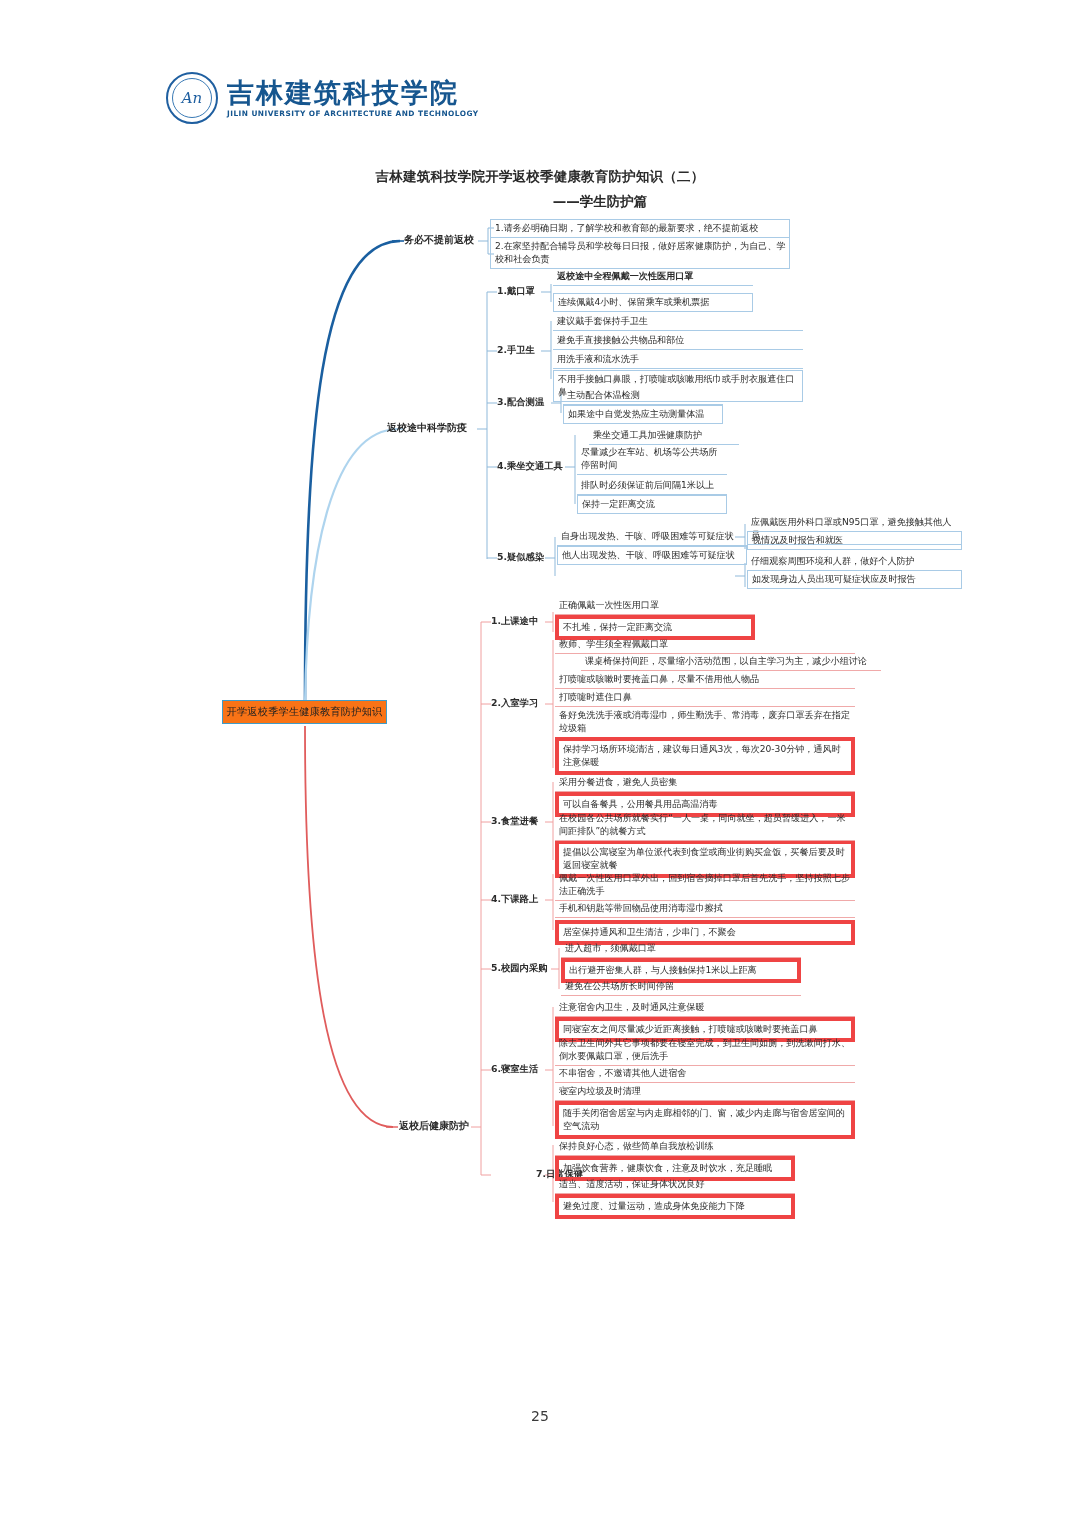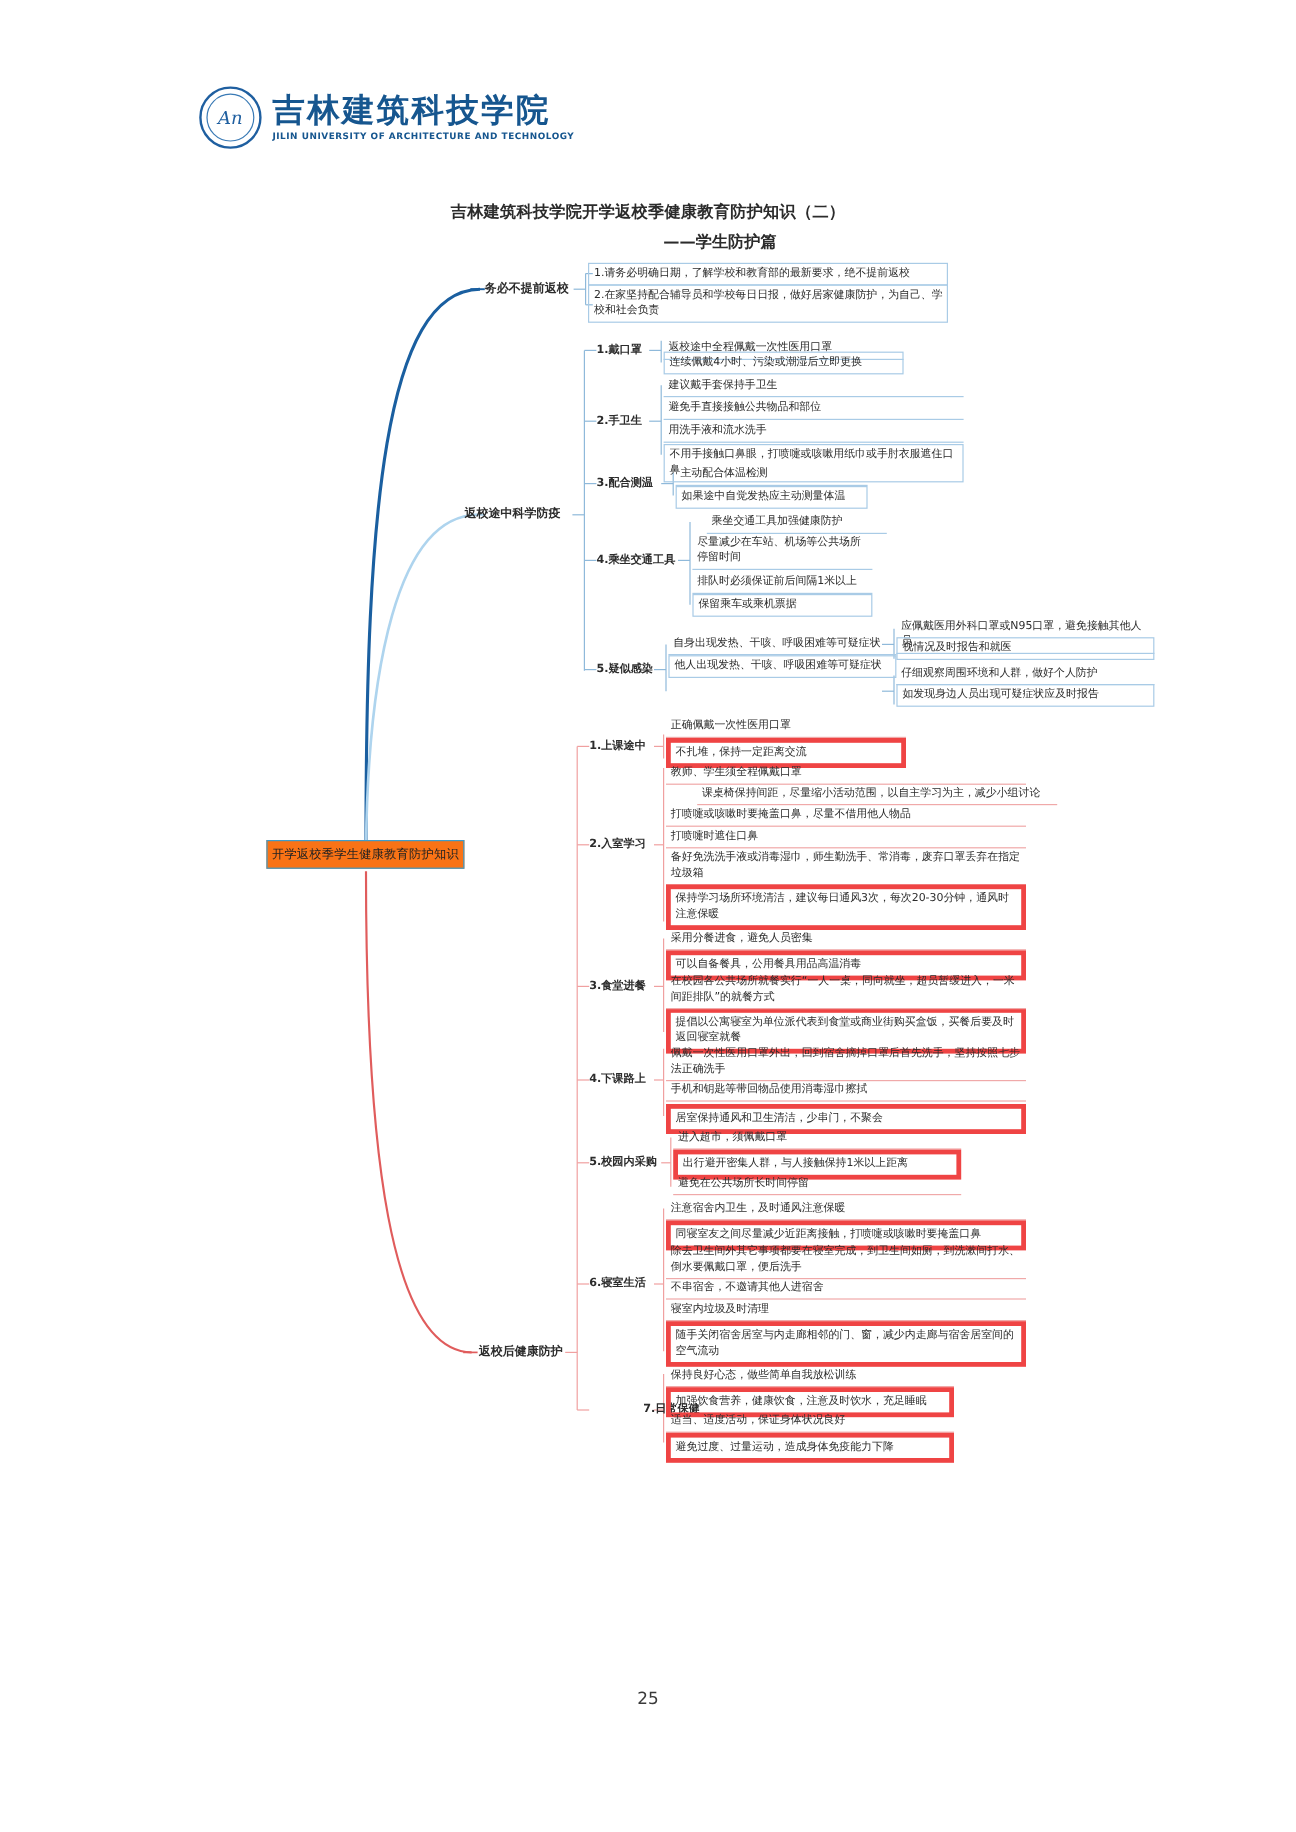--- a/index.html
+++ b/index.html
@@ -139,38 +139,38 @@
 
   <div id="root-node" class="node">开学返校季学生健康教育防护知识</div>
 
   <div class="node b1" style="left:404px;top:233px;">务必不提前返校</div>
   <div class="node leaf boxblue" style="left:490px;top:219px;width:300px;">1.请务必明确日期，了解学校和教育部的最新要求，绝不提前返校</div>
   <div class="node leaf boxblue" style="left:490px;top:237px;width:300px;">2.在家坚持配合辅导员和学校每日日报，做好居家健康防护，为自己、学校和社会负责</div>
 
   <div class="node b1" style="left:387px;top:421px;">返校途中科学防疫</div>
 
   <div class="node b2" style="left:497px;top:285px;">1.戴口罩</div>
-  <div class="node leaf blue" style="left:553px;top:282px;width:200px;">返校途中全程佩戴一次性医用口罩</div>
-  <div class="node leaf boxblue" style="left:553px;top:293px;width:200px;">连续佩戴4小时、污染或潮湿后立即更换</div>
+  <div class="node leaf blue" style="left:553px;top:268px;width:200px;font-weight:bold;">返校途中全程佩戴一次性医用口罩</div>
+  <div class="node leaf boxblue" style="left:553px;top:293px;width:200px;">连续佩戴4小时、保留乘车或乘机票据</div>
 
   <div class="node b2" style="left:497px;top:344px;">2.手卫生</div>
   <div class="node leaf blue" style="left:553px;top:313px;width:250px;">建议戴手套保持手卫生</div>
   <div class="node leaf blue" style="left:553px;top:332px;width:250px;">避免手直接接触公共物品和部位</div>
   <div class="node leaf blue" style="left:553px;top:351px;width:250px;">用洗手液和流水洗手</div>
   <div class="node leaf boxblue" style="left:553px;top:370px;width:250px;">不用手接触口鼻眼，打喷嚏或咳嗽用纸巾或手肘衣服遮住口鼻</div>
 
   <div class="node b2" style="left:497px;top:396px;">3.配合测温</div>
   <div class="node leaf blue" style="left:563px;top:387px;width:160px;">主动配合体温检测</div>
   <div class="node leaf boxblue" style="left:563px;top:405px;width:160px;">如果途中自觉发热应主动测量体温</div>
 
   <div class="node b2" style="left:497px;top:460px;">4.乘坐交通工具</div>
   <div class="node leaf blue" style="left:589px;top:427px;width:150px;">乘坐交通工具加强健康防护</div>
   <div class="node leaf blue" style="left:577px;top:444px;width:150px;">尽量减少在车站、机场等公共场所停留时间</div>
   <div class="node leaf blue" style="left:577px;top:477px;width:150px;">排队时必须保证前后间隔1米以上</div>
-  <div class="node leaf boxblue" style="left:577px;top:495px;width:150px;">保留乘车或乘机票据</div>
+  <div class="node leaf boxblue" style="left:577px;top:495px;width:150px;">保持一定距离交流</div>
 
   <div class="node b2" style="left:497px;top:551px;">5.疑似感染</div>
   <div class="node leaf blue" style="left:557px;top:528px;width:190px;">自身出现发热、干咳、呼吸困难等可疑症状</div>
   <div class="node leaf boxblue" style="left:557px;top:546px;width:190px;">他人出现发热、干咳、呼吸困难等可疑症状</div>
   <div class="node leaf blue" style="left:747px;top:514px;width:215px;">应佩戴医用外科口罩或N95口罩，避免接触其他人员</div>
   <div class="node leaf boxblue" style="left:747px;top:531px;width:215px;">视情况及时报告和就医</div>
   <div class="node leaf blue" style="left:747px;top:553px;width:215px;">仔细观察周围环境和人群，做好个人防护</div>
   <div class="node leaf boxblue" style="left:747px;top:570px;width:215px;">如发现身边人员出现可疑症状应及时报告</div>
 
   <div class="node b1" style="left:399px;top:1119px;">返校后健康防护</div>

